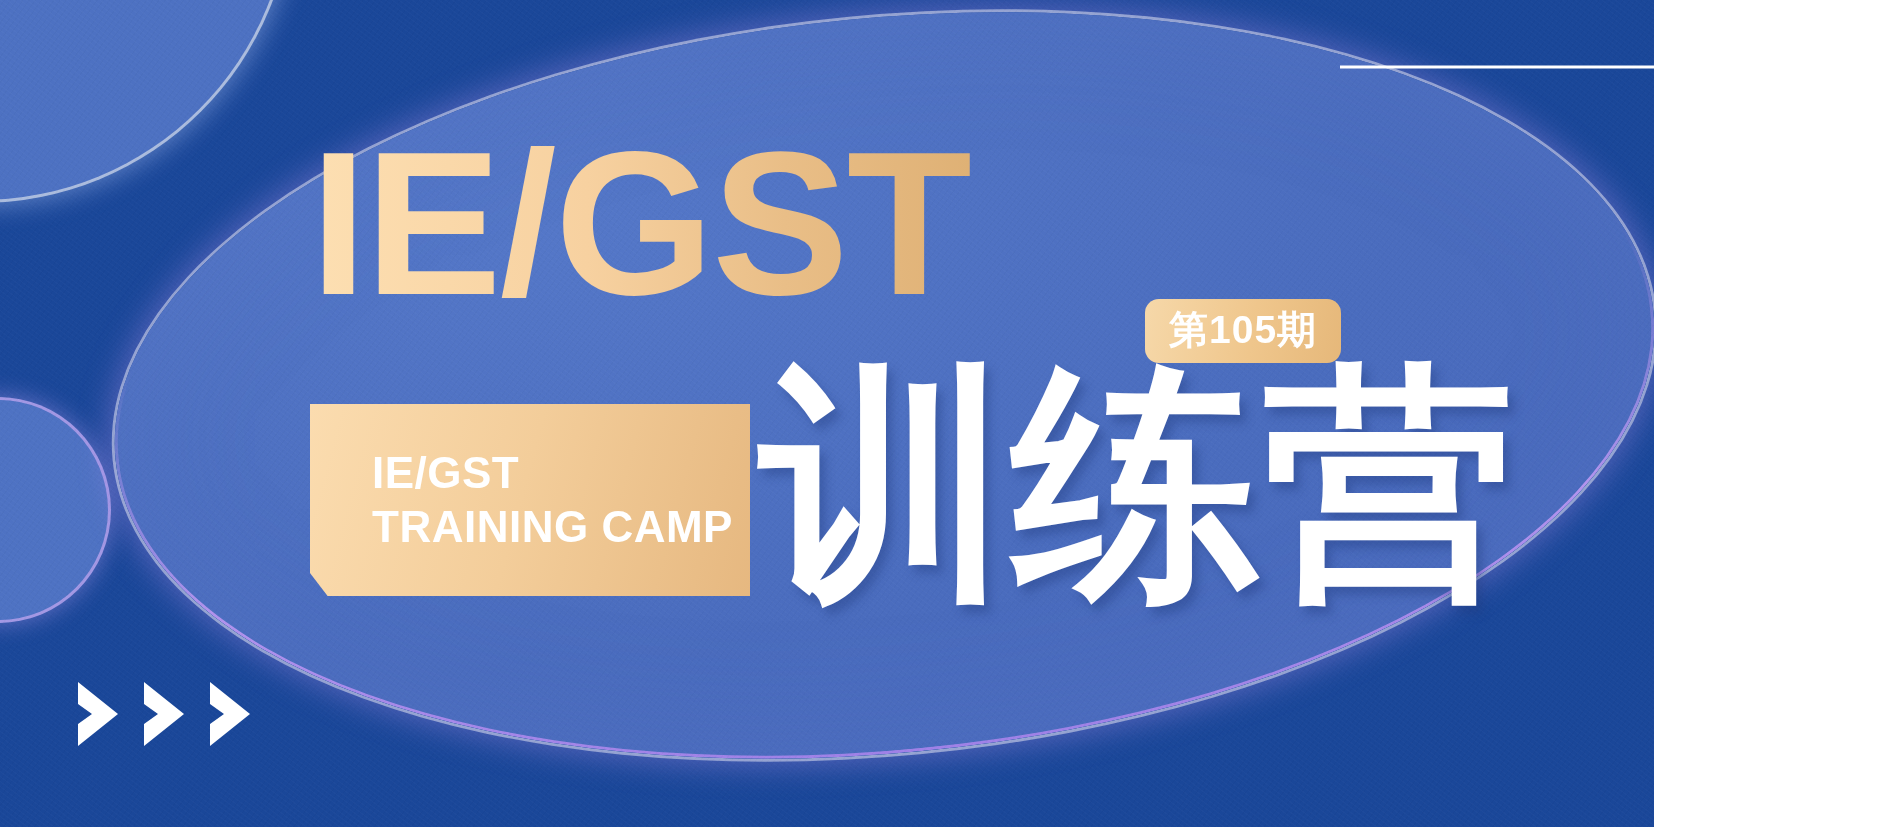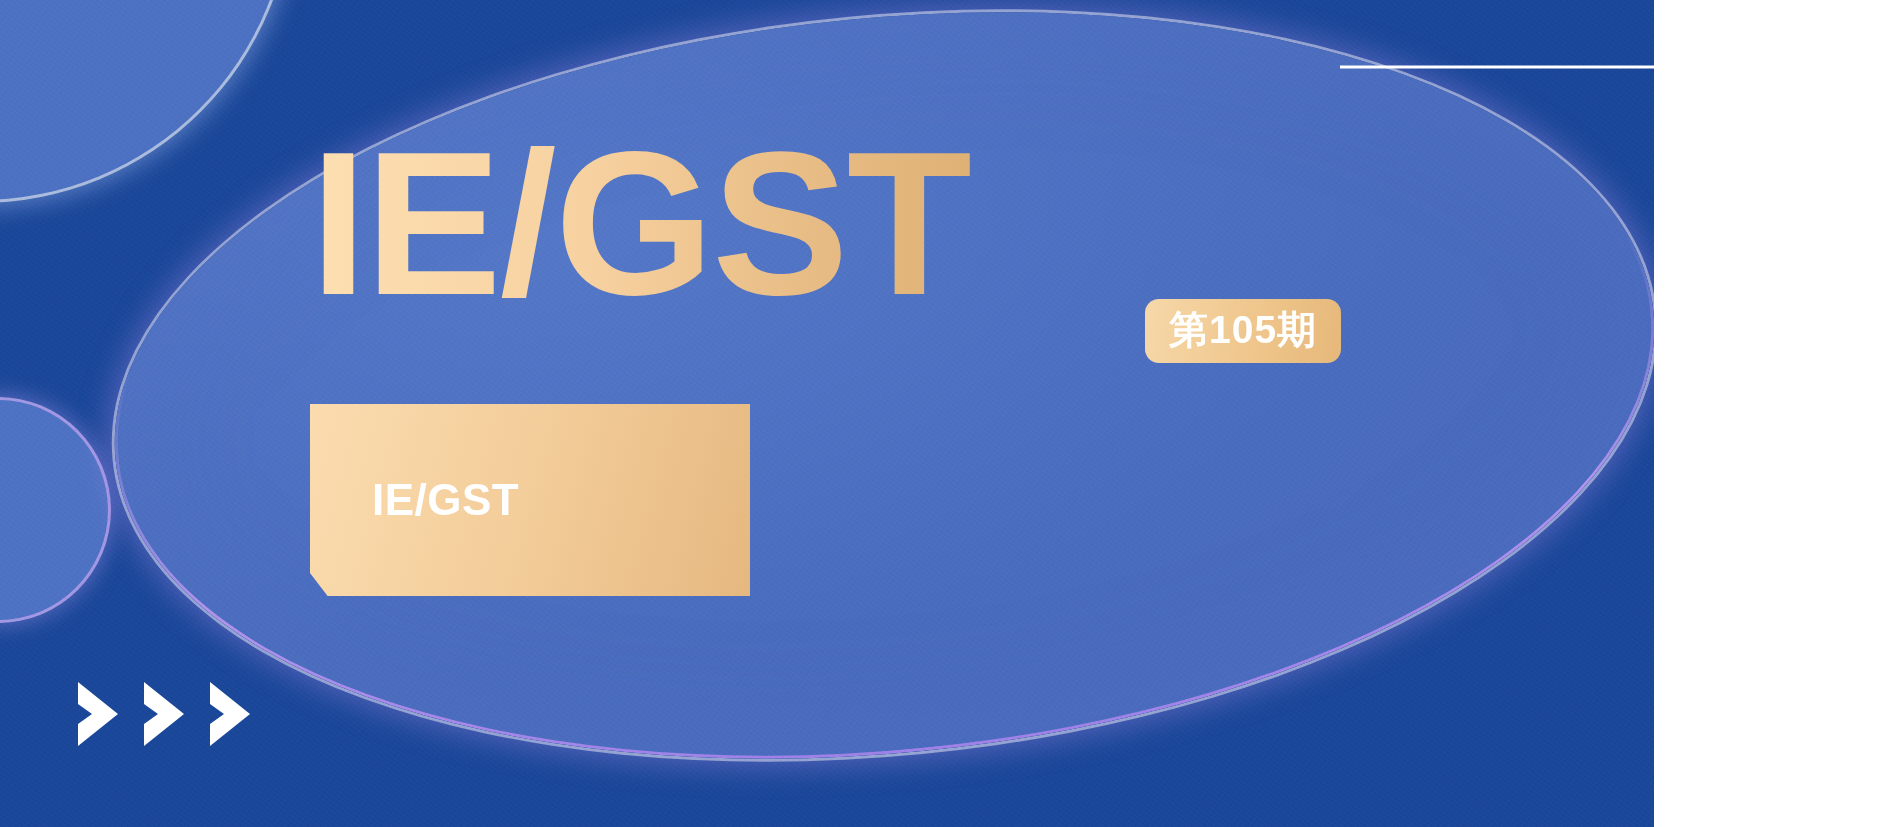--- a/index.html
+++ b/index.html
@@ -170,16 +170,18 @@
       <path d="M6 6 L46 38 L6 70 L6 48 L20 38 L6 28 Z" fill="#ffffff"></path>
     </svg>
   </div>
 
   <div id="headline">IE/GST</div>
 
   <div id="badge">第105期</div>
 
   <div id="camp-box">
     <div class="camp-line">IE/GST</div>
+    <div class="camp-line">TRAINING CAMP</div>
   </div>
 
+  <div id="cn-title">训练营</div>
 
 </div>
 
 </body></html>

